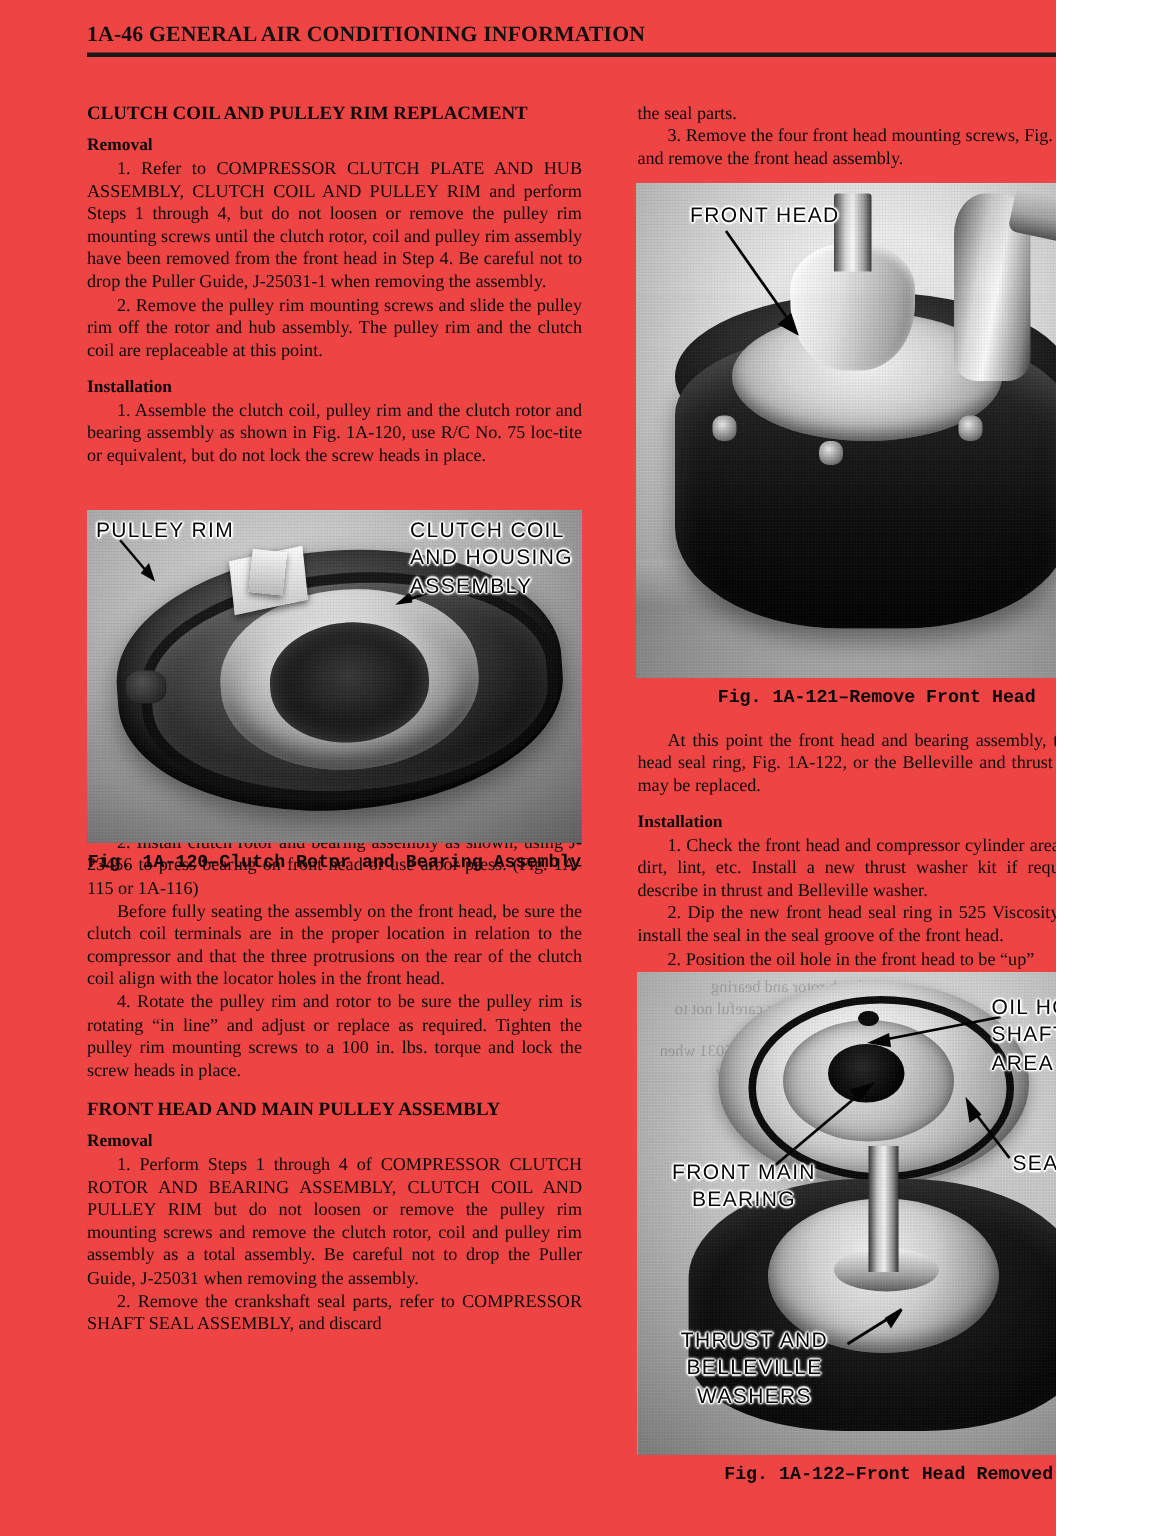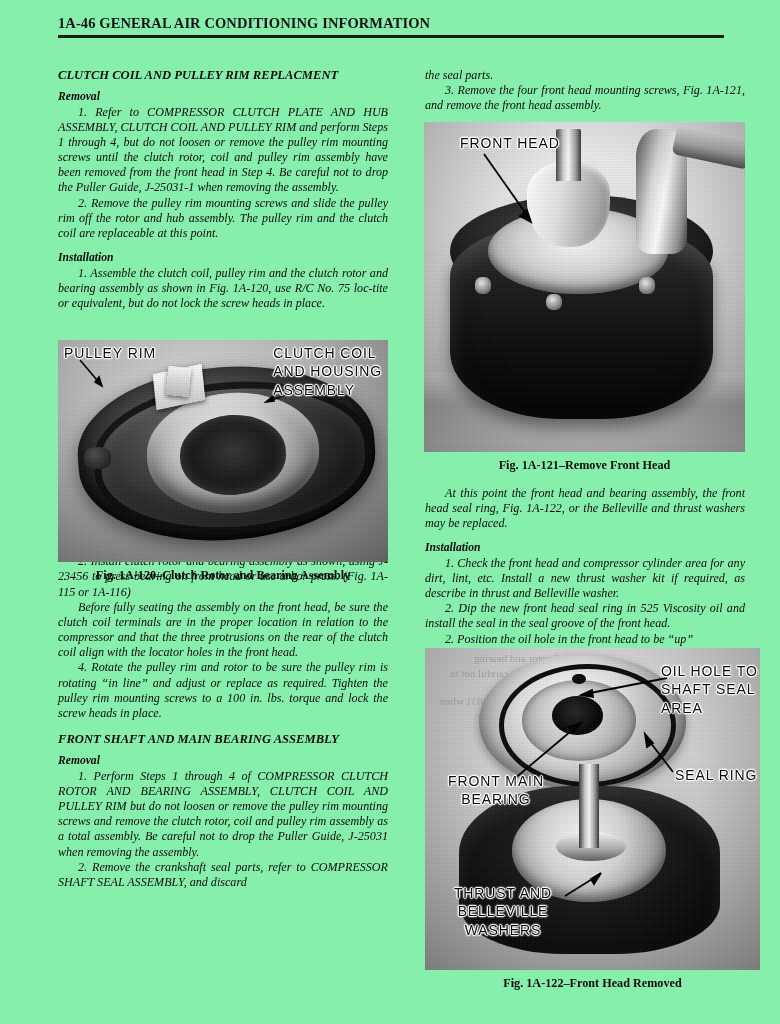--- a/index.html
+++ b/index.html
@@ -7,24 +7,24 @@
     margin: 0;
     padding: 0;
     background: #ffffff;
   }
   body {
     font-family: "Liberation Serif", "DejaVu Serif", serif;
     color: #0a0a0a;
   }
   .page {
     position: relative;
-    width: 780px;
+    width: 704px;
     height: 1024px;
     overflow: hidden;
-    background: #86efac;
+    background: #ef4444;
   }
   
   .header {
     position: absolute;
     left: 58px;
     top: 16px;
     width: 666px;
   }
   .header-title {
     font-family: "Liberation Serif", "DejaVu Serif", serif;
@@ -38,21 +38,20 @@
   .header-rule {
     margin-top: 3px;
     height: 3px;
     background: #1a1a1a;
     width: 100%;
   }
   
   .col {
     position: absolute;
     top: 68px;
-    font-style: italic;
   }
   .col-left  { left: 58px;  width: 330px; }
   .col-right { left: 425px; width: 320px; }
 
   .sec-head {
     font-family: "Liberation Serif", "DejaVu Serif", serif;
     font-weight: bold;
     font-size: 12.6px;
     line-height: 1.18;
     margin: 0 0 7px 0;
@@ -80,21 +79,21 @@
   .figure { position: absolute; }
   .fig-img {
     position: relative;
     width: 100%;
     height: 100%;
     overflow: hidden;
     background: #cfcfcb;
     filter: grayscale(100%) contrast(108%);
   }
   .fig-cap {
-    font-family: Liberation Serif, serif;
+    font-family: Liberation Mono, monospace;
     font-weight: bold;
     font-size: 12.2px;
     text-align: center;
     margin-top: 6px;
     white-space: nowrap;
   }
   
   .callout {
     position: absolute;
     font-family: "Liberation Sans", "DejaVu Sans", sans-serif;
@@ -307,21 +306,21 @@
 
     <div style="height:238px;"></div>
 
     <p class="body gap-sm">2. Install clutch rotor and bearing assembly as shown, using J-23456 to press bearing on front head or use arbor press. (Fig. 1A-115 or 1A-116)</p>
 
     <p class="body">Before fully seating the assembly on the front head, be sure the clutch coil terminals are in the proper location in relation to the compressor and that the three protrusions on the rear of the clutch coil align with the locator holes in the front head.</p>
 
 
     <p class="body">4. Rotate the pulley rim and rotor to be sure the pulley rim is rotating “in line” and adjust or replace as required. Tighten the pulley rim mounting screws to a 100 in. lbs. torque and lock the screw heads in place.</p>
 
-    <div class="sec-head" style="margin-top:11px;">FRONT SHAFT AND MAIN BEARING ASSEMBLY</div>
+    <div class="sec-head" style="margin-top:11px;">FRONT HEAD AND MAIN PULLEY ASSEMBLY</div>
 
     <div class="sub-head">Removal</div>
 
     <p class="body">1. Perform Steps 1 through 4 of COMPRESSOR CLUTCH ROTOR AND BEARING ASSEMBLY, CLUTCH COIL AND PULLEY RIM but do not loosen or remove the pulley rim mounting screws and remove the clutch rotor, coil and pulley rim assembly as a total assembly. Be careful not to drop the Puller Guide, J-25031 when removing the assembly.</p>
 
     <p class="body">2. Remove the crankshaft seal parts, refer to COMPRESSOR SHAFT SEAL ASSEMBLY, and discard</p>
   </div>
 
   <div class="col col-right">
 

